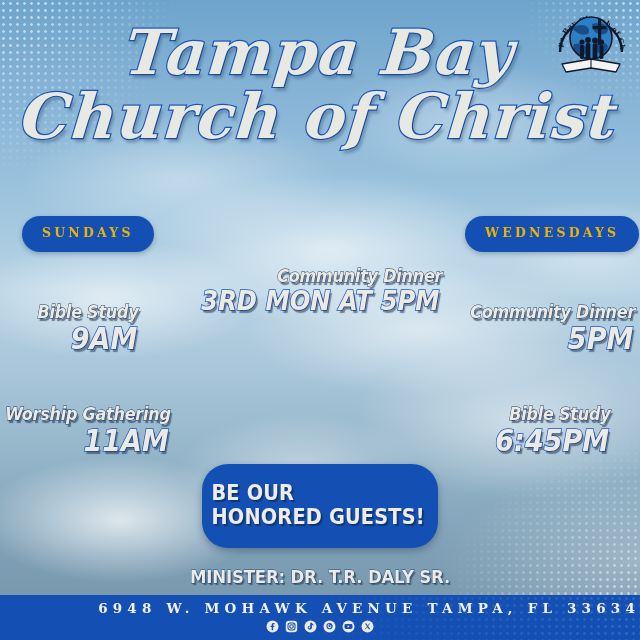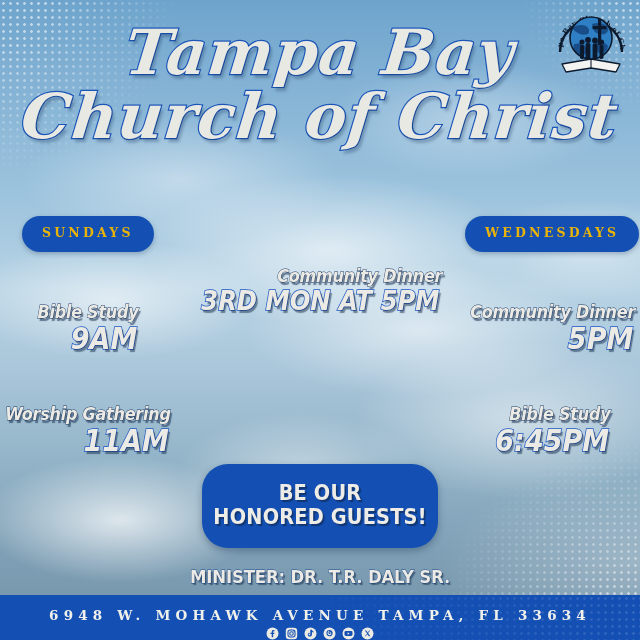--- a/index.html
+++ b/index.html
@@ -103,21 +103,21 @@
   .t-lg { font-size:30px; }
   .t-md { font-size:27px; }
 
   .slot-1 { margin-top:50px; }
   .slot-2 { margin-top:48px; }
 
   
   #cta {
     position:absolute; left:50%; top:464px; transform:translateX(-50%);
     width:236px; padding:17px 0 19px;
-    background:#1450b4; border-radius:26px; text-align:center;
+    background:#1450b4; border-radius:26px; text-align:left;
     box-shadow:0 3px 7px rgba(12,35,70,.32);
   }
   .cta-line {
     font-family:"DejaVu Sans", sans-serif;
     font-weight:700; font-size:21px; letter-spacing:.2px;
     color:#eeece6; line-height:1.15;
     text-shadow:2px 2px 1px rgba(15,32,60,.55);
     transform:scaleX(.92);
   }
 
@@ -143,21 +143,21 @@
   #footer::after {
     content:""; position:absolute; inset:0;
     background-image: radial-gradient(circle, rgba(255,255,255,.13) 1.1px, rgba(255,255,255,0) 1.6px);
     background-size:7px 7px;
     -webkit-mask-image:linear-gradient(100deg, transparent 45%, #000 100%);
     mask-image:linear-gradient(100deg, transparent 45%, #000 100%);
     pointer-events:none;
   }
   #address {
     position:relative; z-index:2;
-    text-align:center; padding-top:12px;
+    text-align:right; padding-top:5px;
     font-family:"DejaVu Serif", serif;
     font-weight:700; font-size:13.5px; letter-spacing:5.2px;
     color:#f1f1ec; white-space:nowrap;
   }
   #socials {
     position:relative; z-index:2;
     display:flex; justify-content:center; gap:6px; margin-top:4px;
   }
   .s-icon { width:13px; height:13px; display:block; }
   .s-icon svg { width:13px; height:13px; display:block; }

